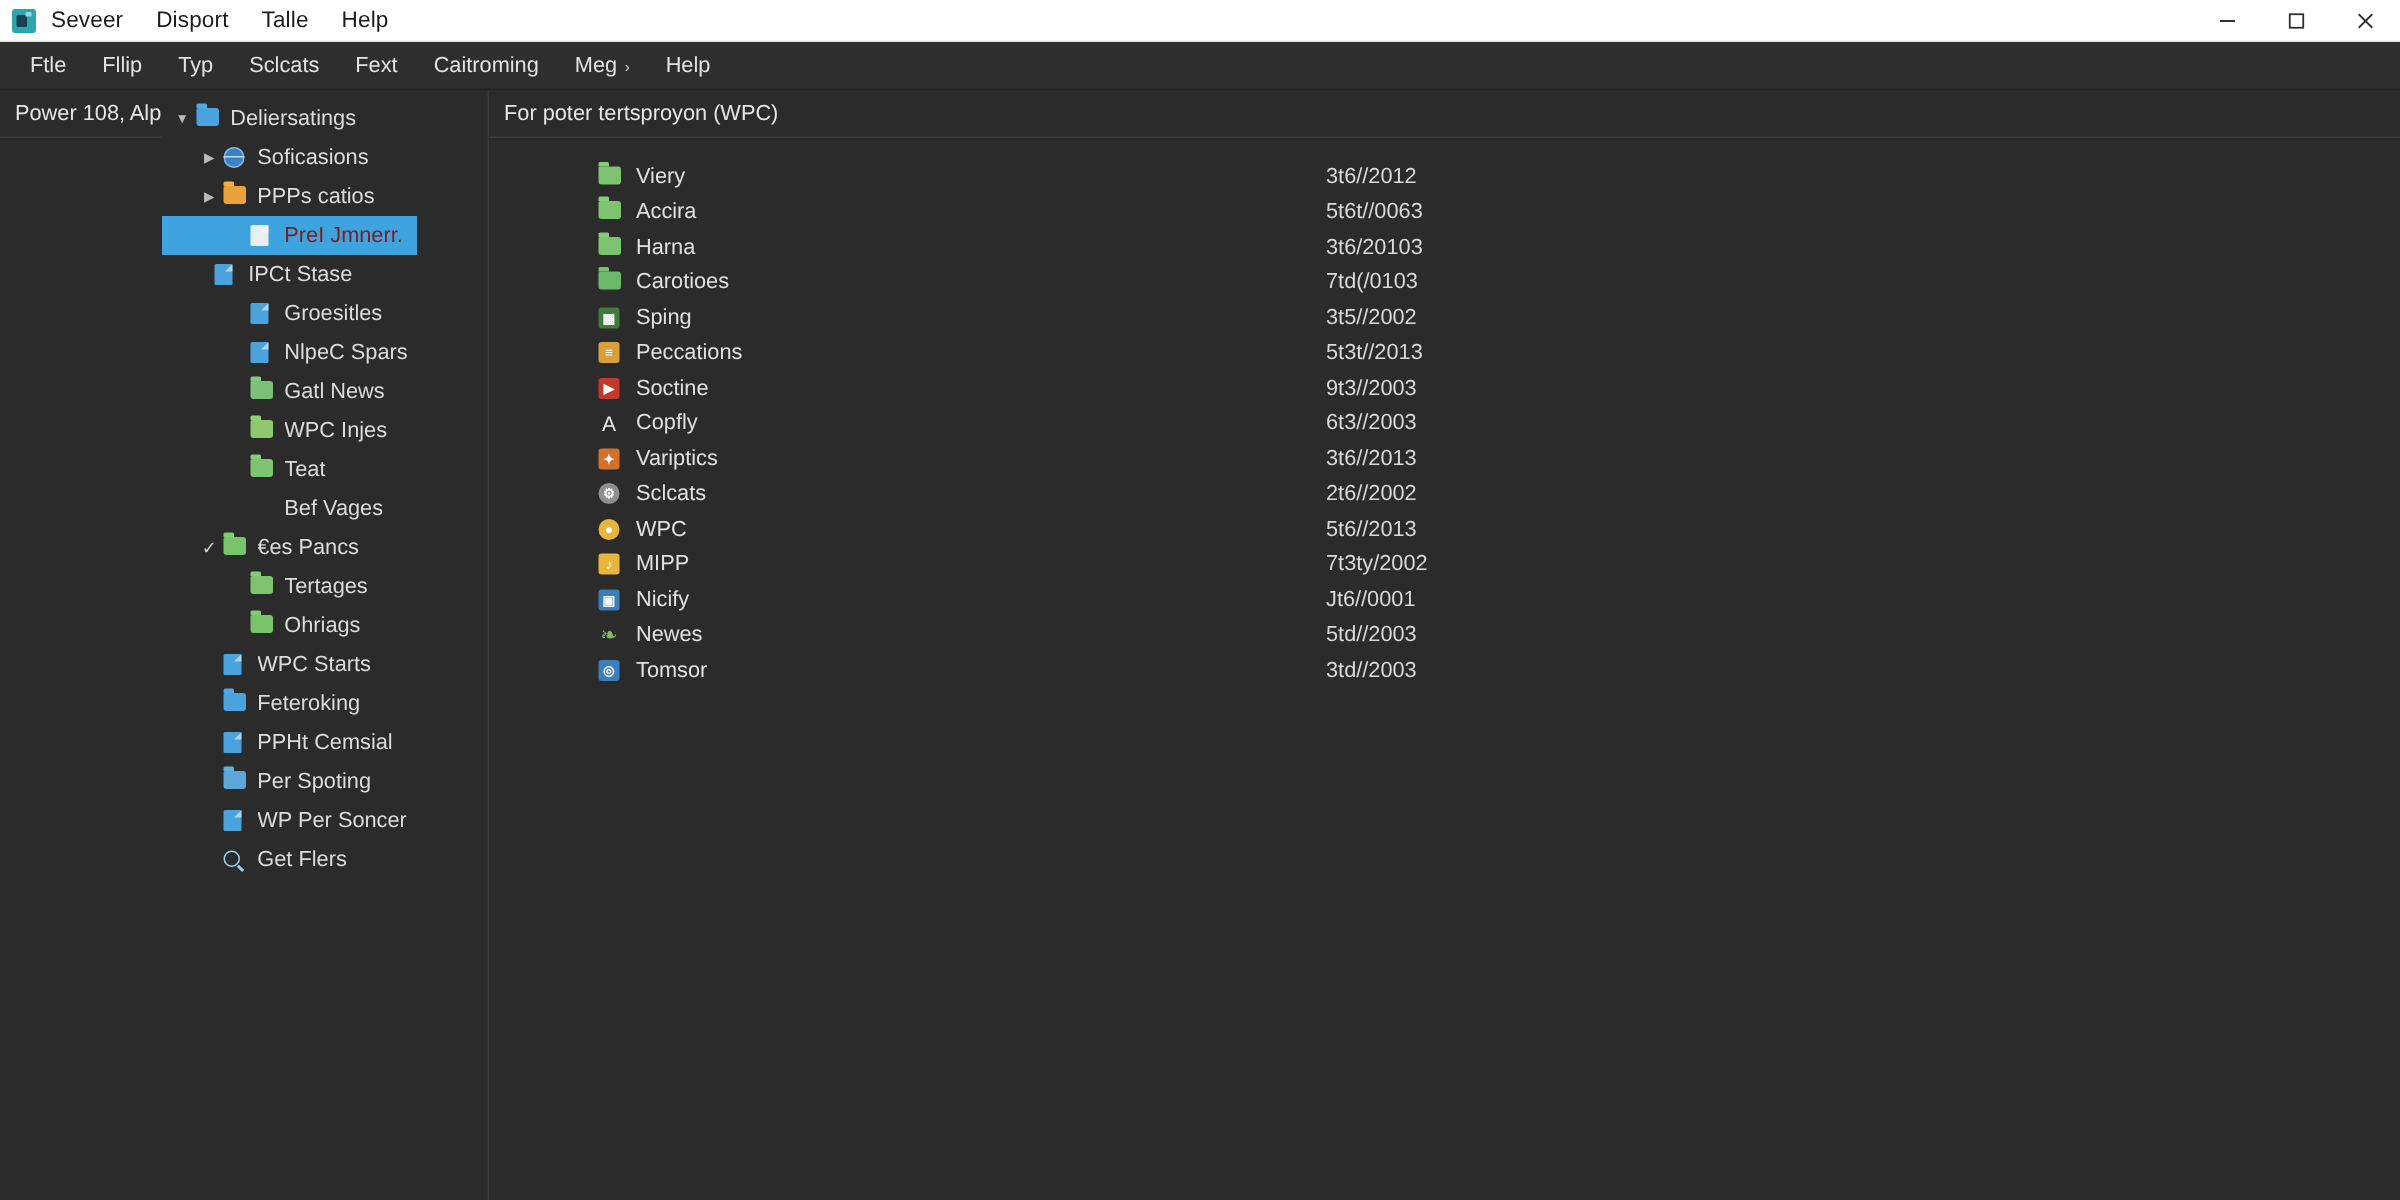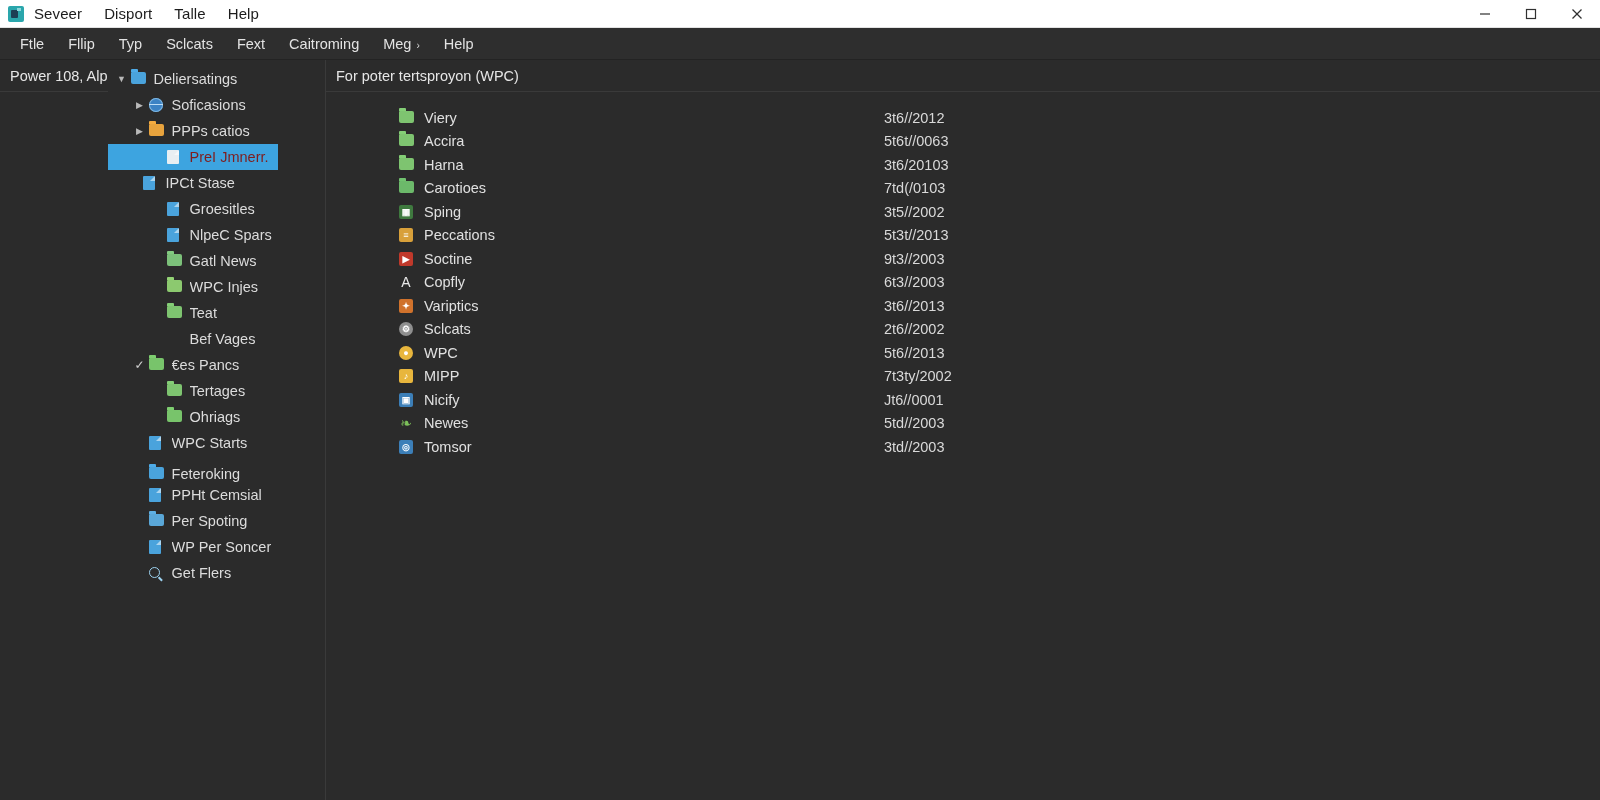--- a/index.html
+++ b/index.html
@@ -400,21 +400,21 @@
           </span>
           <span class="tree-label">Ohriags</span>
         </div>
         <div class="tree-row" style="padding-left: 24px; align-items: center;">
           <span class="twisty none">&nbsp;</span>
           <span class="tree-icon">
             <span class="ic-file" style="background: rgb(74, 163, 220);"></span>
           </span>
           <span class="tree-label">WPC Starts</span>
         </div>
-        <div class="tree-row" style="padding-left: 24px; align-items: flex-end;">
+        <div class="tree-row" style="padding-left: 24px;">
           <span class="twisty none">&nbsp;</span>
           <span class="tree-icon">
             <span class="ic-folder" style="background: rgb(74, 163, 220);"></span>
           </span>
           <span class="tree-label">Feteroking</span>
         </div>
         <div class="tree-row" style="padding-left: 24px; align-items: center;">
           <span class="twisty none">&nbsp;</span>
           <span class="tree-icon">
             <span class="ic-file" style="background: rgb(74, 163, 220);"></span>

